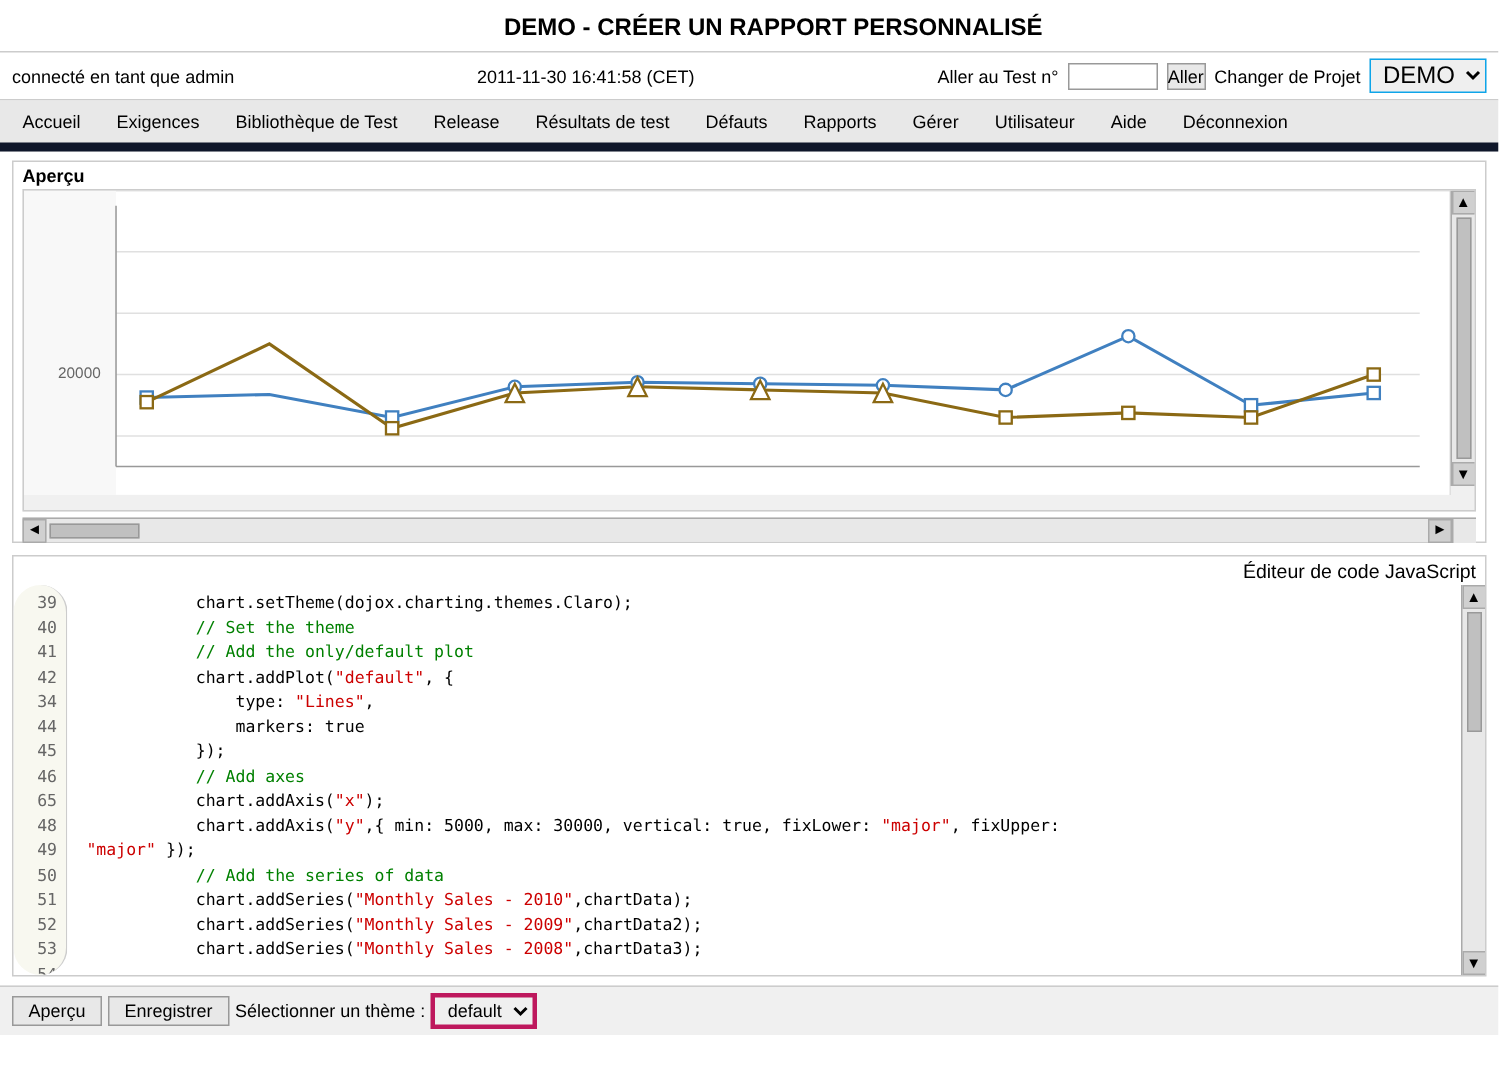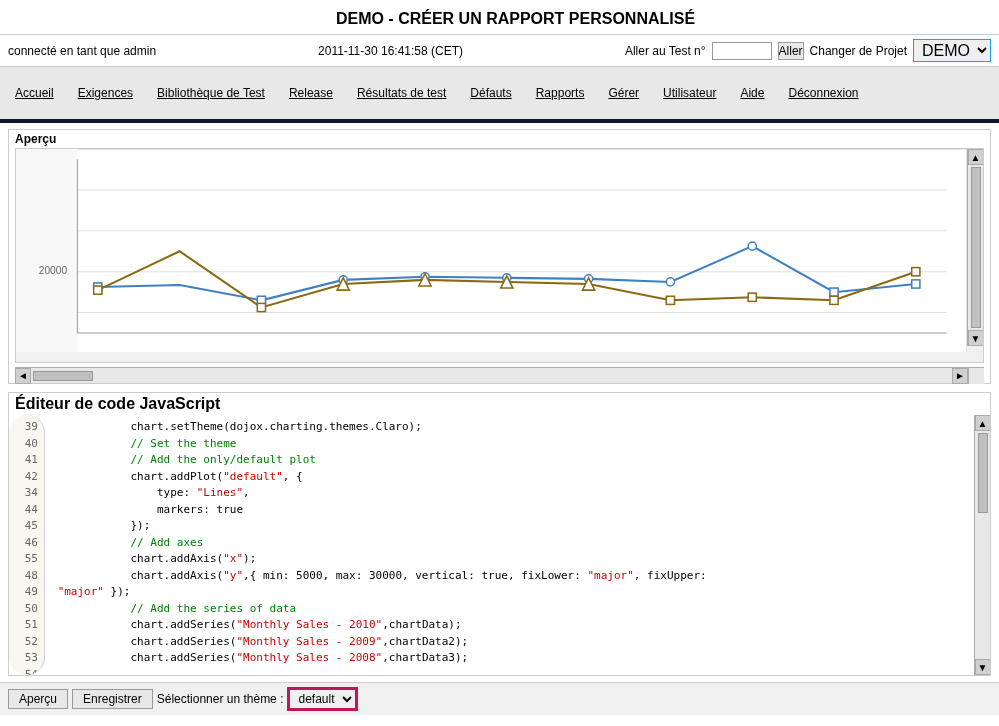--- a/index.html
+++ b/index.html
@@ -12,21 +12,21 @@
     
     #topbar { display: flex; align-items: center; justify-content: space-between; padding: 4px 8px; border-top: 1px solid #ccc; border-bottom: 1px solid #ccc; }
     #topbar-left { font-size: 12px; }
     #topbar-center { font-size: 12px; }
     #topbar-right { display: flex; align-items: center; gap: 6px; font-size: 12px; }
     #topbar-right input { border: 1px solid #999; padding: 1px 4px; width: 60px; font-size: 12px; }
     #topbar-right button { padding: 1px 0; font-size: 12px; background: #e8e8e8; border: 1px solid #999; cursor: pointer; }
     #project-select { font-size: 16px; border: 1px solid #0ea5e9; padding: 1px 4px; }
 
     
-    #navbar { display: flex; background: #e8e8e8; border-bottom: 4px solid #0f172a; padding: 14px 4px; gap: 2px; text-decoration: underline; }
+    #navbar { display: flex; background: #e8e8e8; border-bottom: 6px solid #0f172a; padding: 2px 4px; gap: 2px; }
     .nav-item { padding: 4px 10px; font-size: 12px; cursor: pointer; border: 1px solid transparent; }
 
     
     #main { padding: 6px 8px; }
 
     
     #apercu-section { border: 1px solid #ccc; margin-bottom: 8px; }
     #apercu-label { padding: 2px 6px; font-size: 12px; font-weight: bold; }
     #apercu-chart-container { position: relative; background: #f0f0f0; border: 1px solid #ccc; margin: 0 6px 4px; overflow: hidden; height: 215px; }
     #chart-scrollbar-right { position: absolute; right: 0; top: 0; bottom: 16px; width: 16px; background: #e8e8e8; border-left: 1px solid #aaa; display: flex; flex-direction: column; align-items: center; }
@@ -38,21 +38,21 @@
     #chart-scroll-hthumb { flex: 0 0 60px; background: #c0c0c0; height: 10px; margin: auto 2px; border: 1px solid #999; }
     #chart-scroll-right { width: 16px; height: 16px; background: #d0d0d0; border: 1px solid #aaa; cursor: pointer; display: flex; align-items: center; justify-content: center; font-size: 10px; }
     #chart-scroll-hfill { flex: 1; }
     #chart-scroll-corner { width: 16px; height: 16px; background: #e8e8e8; border-left: 1px solid #aaa; }
 
     
     #chart-svg { position: absolute; left: 0; top: 0; right: 16px; bottom: 16px; }
 
     
     #editor-section { border: 1px solid #ccc; }
-    #editor-label { padding: 2px 6px; font-size: 16px; font-weight: bold; }
+    #editor-label { padding: 2px 6px; font-size: 13px; font-weight: normal; text-align: right; }
     #editor-container { display: flex; height: 260px; overflow: hidden; position: relative; }
     #line-numbers { background: #f8f8f0; border-right: 1px solid #ccc; padding: 4px 6px; font-family: monospace; font-size: 11px; color: #666; line-height: 1.5; min-width: 36px; text-align: right; overflow: hidden; border-radius: 18px; }
     #code-area { flex: 1; overflow: hidden; background: #fff; padding: 4px 6px; font-family: monospace; font-size: 11px; line-height: 1.5; position: relative; }
     #editor-scrollbar { width: 16px; background: #e8e8e8; border-left: 1px solid #aaa; display: flex; flex-direction: column; align-items: center; }
     #editor-scroll-up { width: 16px; height: 16px; background: #d0d0d0; border: 1px solid #aaa; cursor: pointer; display: flex; align-items: center; justify-content: center; font-size: 10px; }
     #editor-scroll-thumb { flex: 0 0 80px; background: #c0c0c0; width: 10px; margin: 2px auto; border: 1px solid #999; }
     #editor-scroll-fill { flex: 1; }
     #editor-scroll-down { width: 16px; height: 16px; background: #d0d0d0; border: 1px solid #aaa; cursor: pointer; display: flex; align-items: center; justify-content: center; font-size: 10px; }
 
     .code-line { white-space: pre; }
@@ -173,21 +173,21 @@
     <div id="editor-container">
       <div id="line-numbers">
           <div class="code-line">39</div>
           <div class="code-line">40</div>
           <div class="code-line">41</div>
           <div class="code-line">42</div>
           <div class="code-line">34</div>
           <div class="code-line">44</div>
           <div class="code-line">45</div>
           <div class="code-line">46</div>
-          <div class="code-line">55</div>
+          <div class="code-line">65</div>
           <div class="code-line">48</div>
           <div class="code-line">49</div>
           <div class="code-line">50</div>
           <div class="code-line"></div>
           <div class="code-line">51</div>
           <div class="code-line">52</div>
           <div class="code-line">53</div>
           <div class="code-line">54</div>
         </div>
       <div id="code-area">

